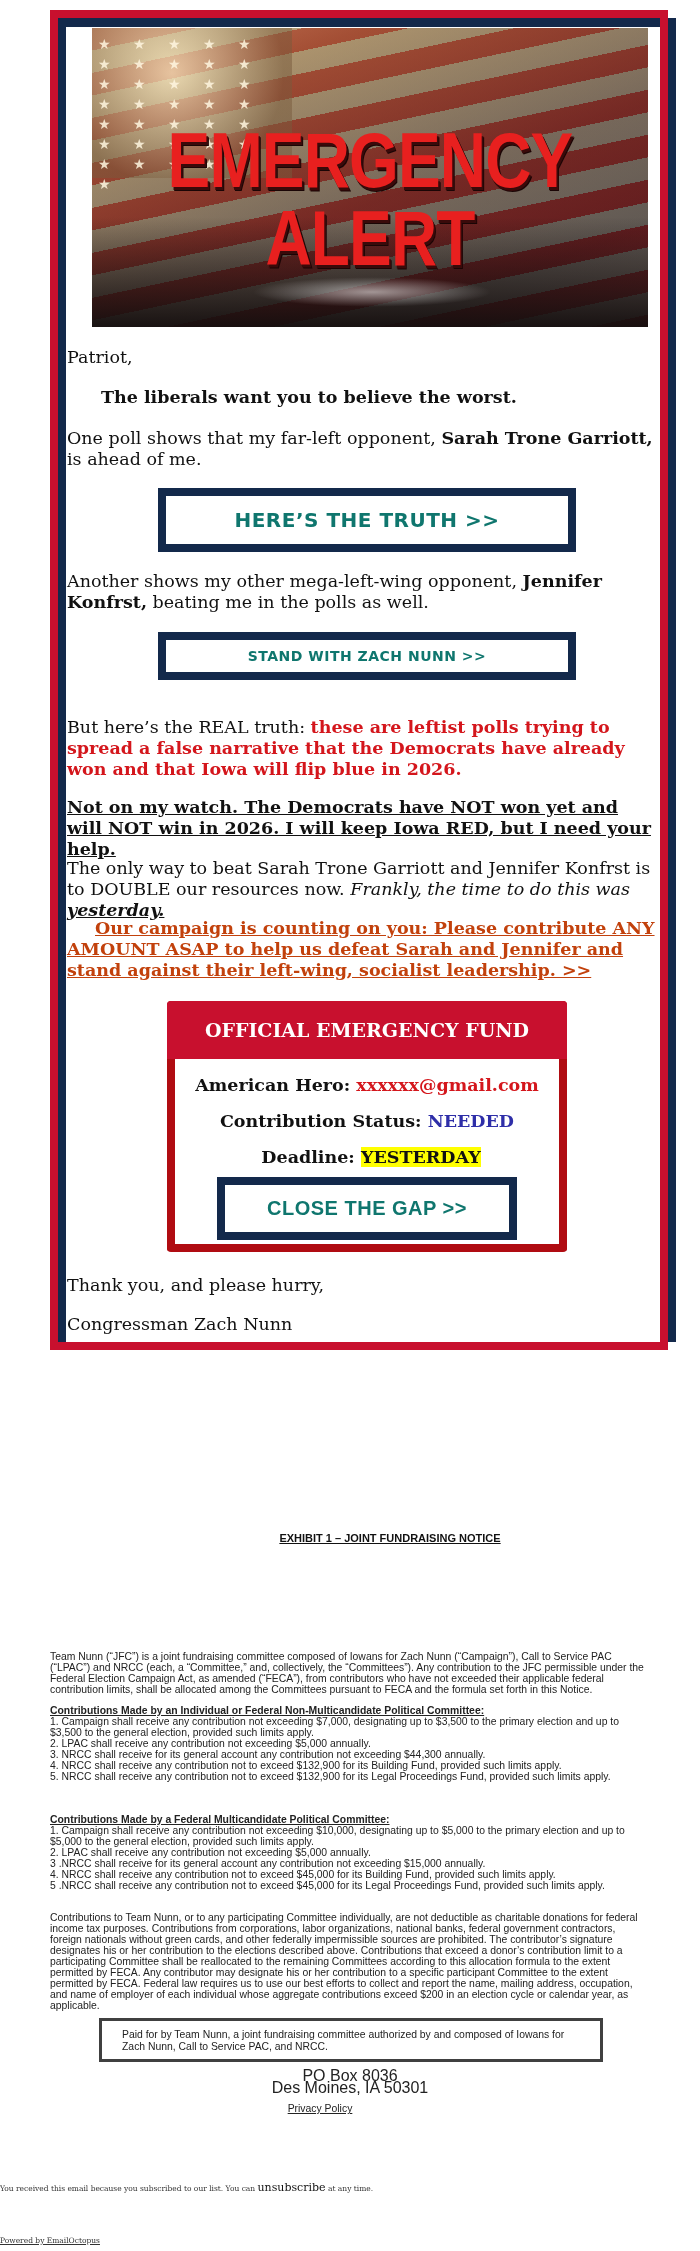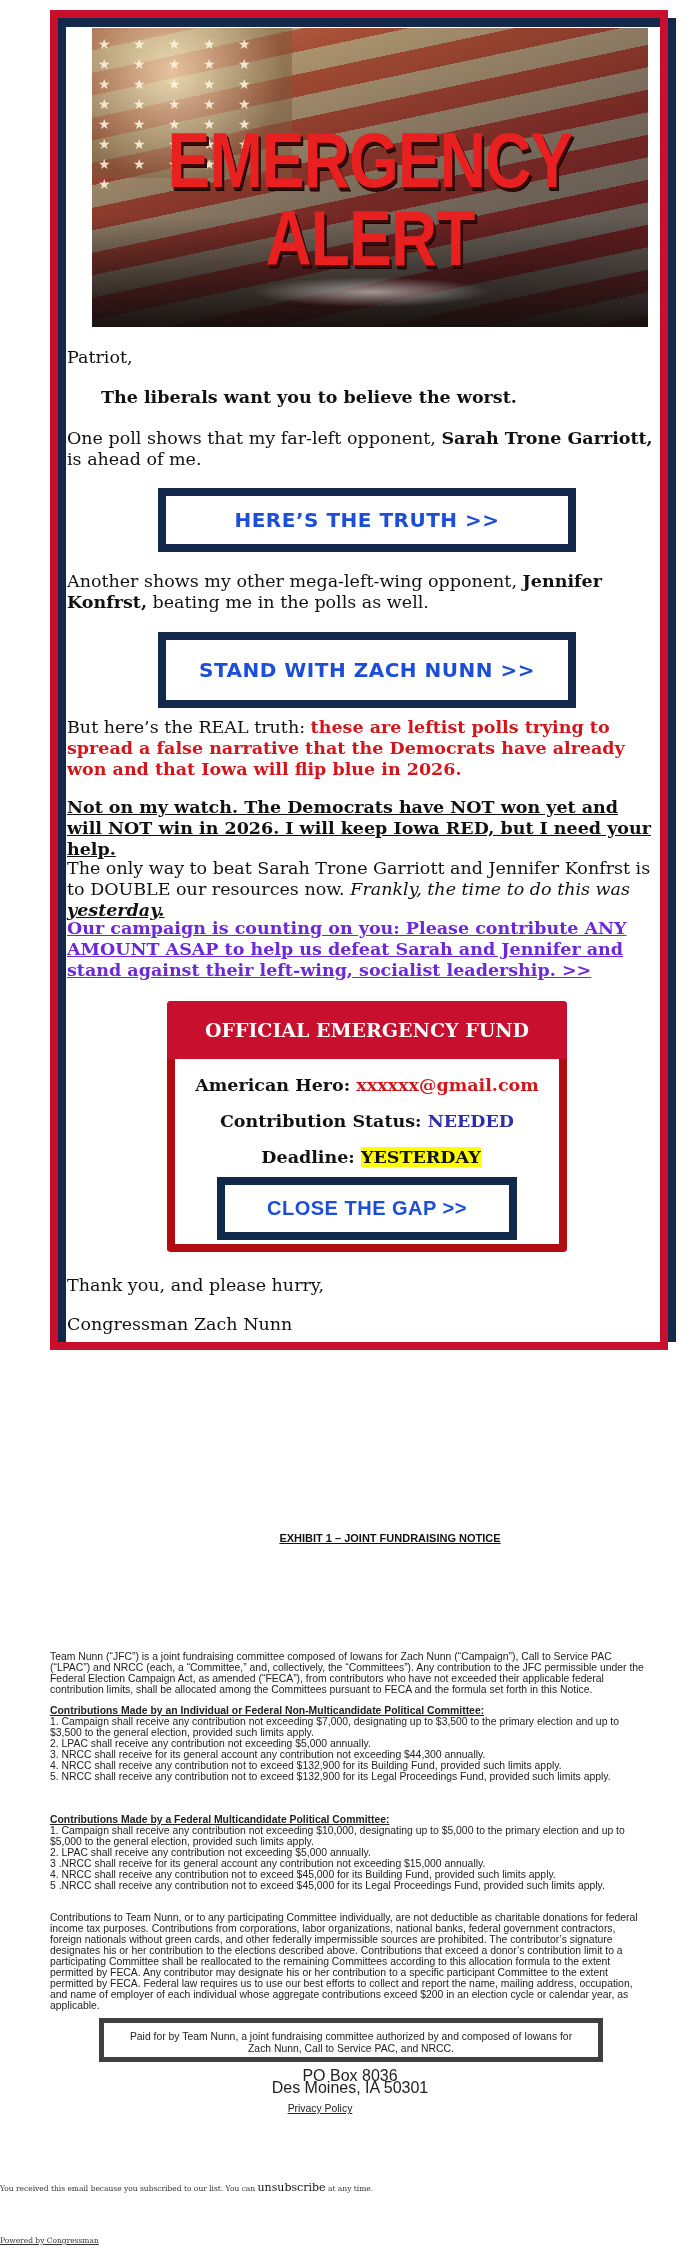--- a/index.html
+++ b/index.html
@@ -29,43 +29,43 @@
           font-weight: bold; color: #e8201f; transform: scaleX(0.82); letter-spacing: -1px;
           text-shadow: 2px 3px 0 #3a0a0a, 3px 4px 0 #1a0505; }
   .hero-title.l1 { top: 92px; font-size: 78px; line-height: 80px; }
   .hero-title.l2 { top: 170px; font-size: 78px; line-height: 80px; }
 
   
   .copy { position: absolute; left: 67px; width: 590px; font-family: "DejaVu Serif", serif; font-size: 17.5px; line-height: 21px; color: #111; margin: 0; }
   .copy b { font-weight: bold; }
   .red-bold { color: #d4161c; font-weight: bold; }
   .ul-bold { font-weight: bold; text-decoration: underline; }
-  .link-blue { color: #6d28d9; font-weight: bold; text-decoration: underline; }
+  .link-blue { color: #c2410c; font-weight: bold; text-decoration: underline; padding-left: 28px; }
 
   
-  .cta { position: absolute; box-sizing: border-box; border: 8px solid #13294b; background: #fff; color: #1d4ed8;
+  .cta { position: absolute; box-sizing: border-box; border: 8px solid #13294b; background: #fff; color: #0f766e;
          font-family: "DejaVu Sans", sans-serif; font-weight: bold; text-align: center; display: flex; align-items: center; justify-content: center; cursor: pointer; }
   .cta span { letter-spacing: 0.5px; }
 
   
   .fund { position: absolute; left: 167px; top: 1001px; width: 400px; height: 251px; box-sizing: border-box;
           border: 8px solid #b00c12; border-top: none; border-radius: 4px; background: #fff; }
   .fund-head { position: absolute; left: -8px; top: 0; width: 400px; height: 58px; background: #c8102e; border-radius: 4px 4px 0 0;
           color: #fff; font-family: "DejaVu Serif", serif; font-weight: bold; font-size: 19px; display: flex; align-items: center; justify-content: center; }
   .fund-line { position: absolute; left: 0; right: 0; text-align: center; font-family: "DejaVu Serif", serif; font-weight: bold; font-size: 17.5px; color: #111; }
   .c-red { color: #d4161c; text-align: center; }
   .c-blue { color: #2e2ea8; }
   .hl { background: #ffff00; }
 
   
   .ex { position: absolute; left: 50px; width: 600px; font-family: "Liberation Sans", sans-serif; font-size: 10.4px; line-height: 11px; color: #222; margin: 0; }
   .ex-title { position: absolute; left: 0; width: 700px; text-align: center; top: 1532px; font-family: "Liberation Sans", sans-serif; font-weight: bold; font-size: 11px; text-decoration: underline; color: #111; padding-left: 40px; }
   .ex-h { font-weight: bold; text-decoration: underline; }
-  .paid-box { position: absolute; left: 99px; top: 2018px; width: 504px; height: 44px; box-sizing: border-box; border: 5px solid #404040;
-          font-family: "Liberation Sans", sans-serif; font-size: 10.4px; line-height: 12px; color: #222; text-align: center; padding: 8px 20px 0; }
+  .paid-box { position: absolute; left: 99px; top: 2018px; width: 504px; height: 44px; box-sizing: border-box; border: 3px solid #404040;
+          font-family: "Liberation Sans", sans-serif; font-size: 10.4px; line-height: 12px; color: #222; text-align: left; padding: 8px 20px 0; }
   .addr { position: absolute; left: 0; width: 700px; text-align: center; font-family: "Liberation Sans", sans-serif; font-size: 16px; line-height: 12px; color: #222; }
   .privacy { position: absolute; left: 0; width: 640px; text-align: center; top: 2103px; font-family: "Liberation Sans", sans-serif; font-size: 10.4px; color: #222; }
   .privacy a { color: #222; text-decoration: underline; }
 
   .footer { position: absolute; left: 0; font-family: "DejaVu Serif", serif; font-size: 7.5px; color: #333; }
   .footer .unsub { font-size: 11px; color: #111; text-decoration: none; }
   .powered { position: absolute; left: 0; top: 2236px; font-family: "DejaVu Serif", serif; font-size: 7.5px; color: #333; text-decoration: underline; }
 </style>
 </head>
 <body>
@@ -88,21 +88,21 @@
 <p class="copy" style="top:347px;">Patriot,</p>
 <p class="copy" style="top:387px; font-weight:bold;margin-left:34px;">The liberals want you to believe the worst.</p>
 <p class="copy" style="top:428px;"><span>One poll shows that my far-left opponent, </span><b>Sarah Trone Garriott,</b><span> is ahead of me.</span></p>
 
 <div class="cta" style="left:158px; top:488px; width:418px; height:64px; font-size:20px;">
     <span>HERE’S THE TRUTH &gt;&gt;</span>
   </div>
 
 <p class="copy" style="top:571px;"><span>Another shows my other mega-left-wing opponent, </span><b>Jennifer Konfrst,</b><span> beating me in the polls as well.</span></p>
 
-<div class="cta" style="left:158px; top:632px; width:418px; height:76px; font-size:20px;">
+<div class="cta" style="left:158px; top:632px; width:418px; height:48px; font-size:14px;">
     <span>STAND WITH ZACH NUNN &gt;&gt;</span>
   </div>
 
 <p class="copy" style="top:717px;"><span>But here’s the REAL truth: </span><span class="red-bold">these are leftist polls trying to spread a false narrative that the Democrats have already won and that Iowa will flip blue in 2026.</span></p>
 
 <p class="copy ul-bold" style="top:797px;">Not on my watch. The Democrats have NOT won yet and will NOT win in 2026. I will keep Iowa RED, but I need your help.</p>
 
 <p class="copy" style="top:858px;"><span>The only way to beat Sarah Trone Garriott and Jennifer Konfrst is to DOUBLE our resources now. </span><i>Frankly, the time to do this was </i><b><i style="text-decoration:underline;">yesterday.</i></b></p>
 
 <p class="copy" style="top:918px;"><a class="link-blue" href="#">Our campaign is counting on you: Please contribute ANY AMOUNT ASAP to help us defeat Sarah and Jennifer and stand against their left-wing, socialist leadership. &gt;&gt;</a></p>
@@ -144,13 +144,13 @@
 
 <p class="ex" style="top:1912px;">Contributions to Team Nunn, or to any participating Committee individually, are not deductible as charitable donations for federal income tax purposes. Contributions from corporations, labor organizations, national banks, federal government contractors, foreign nationals without green cards, and other federally impermissible sources are prohibited. The contributor’s signature designates his or her contribution to the elections described above. Contributions that exceed a donor’s contribution limit to a participating Committee shall be reallocated to the remaining Committees according to this allocation formula to the extent permitted by FECA. Any contributor may designate his or her contribution to a specific participant Committee to the extent permitted by FECA. Federal law requires us to use our best efforts to collect and report the name, mailing address, occupation, and name of employer of each individual whose aggregate contributions exceed $200 in an election cycle or calendar year, as applicable.</p>
 
 <div class="paid-box">Paid for by Team Nunn, a joint fundraising committee authorized by and composed of Iowans for Zach Nunn, Call to  Service PAC, and NRCC.</div>
 
 <div class="addr" style="top:2070px;">PO Box 8036</div>
 <div class="addr" style="top:2082px;">Des Moines, IA 50301</div>
 <div class="privacy"><a href="#">Privacy Policy</a></div>
 
 <div class="footer" style="top:2181px;"><span>You received this email because you subscribed to our list. You can </span><a class="unsub" href="#">unsubscribe</a><span> at any time.</span></div>
-<a class="powered" href="#">Powered by Congressman</a>
+<a class="powered" href="#">Powered by EmailOctopus</a>
 
 </body></html>

